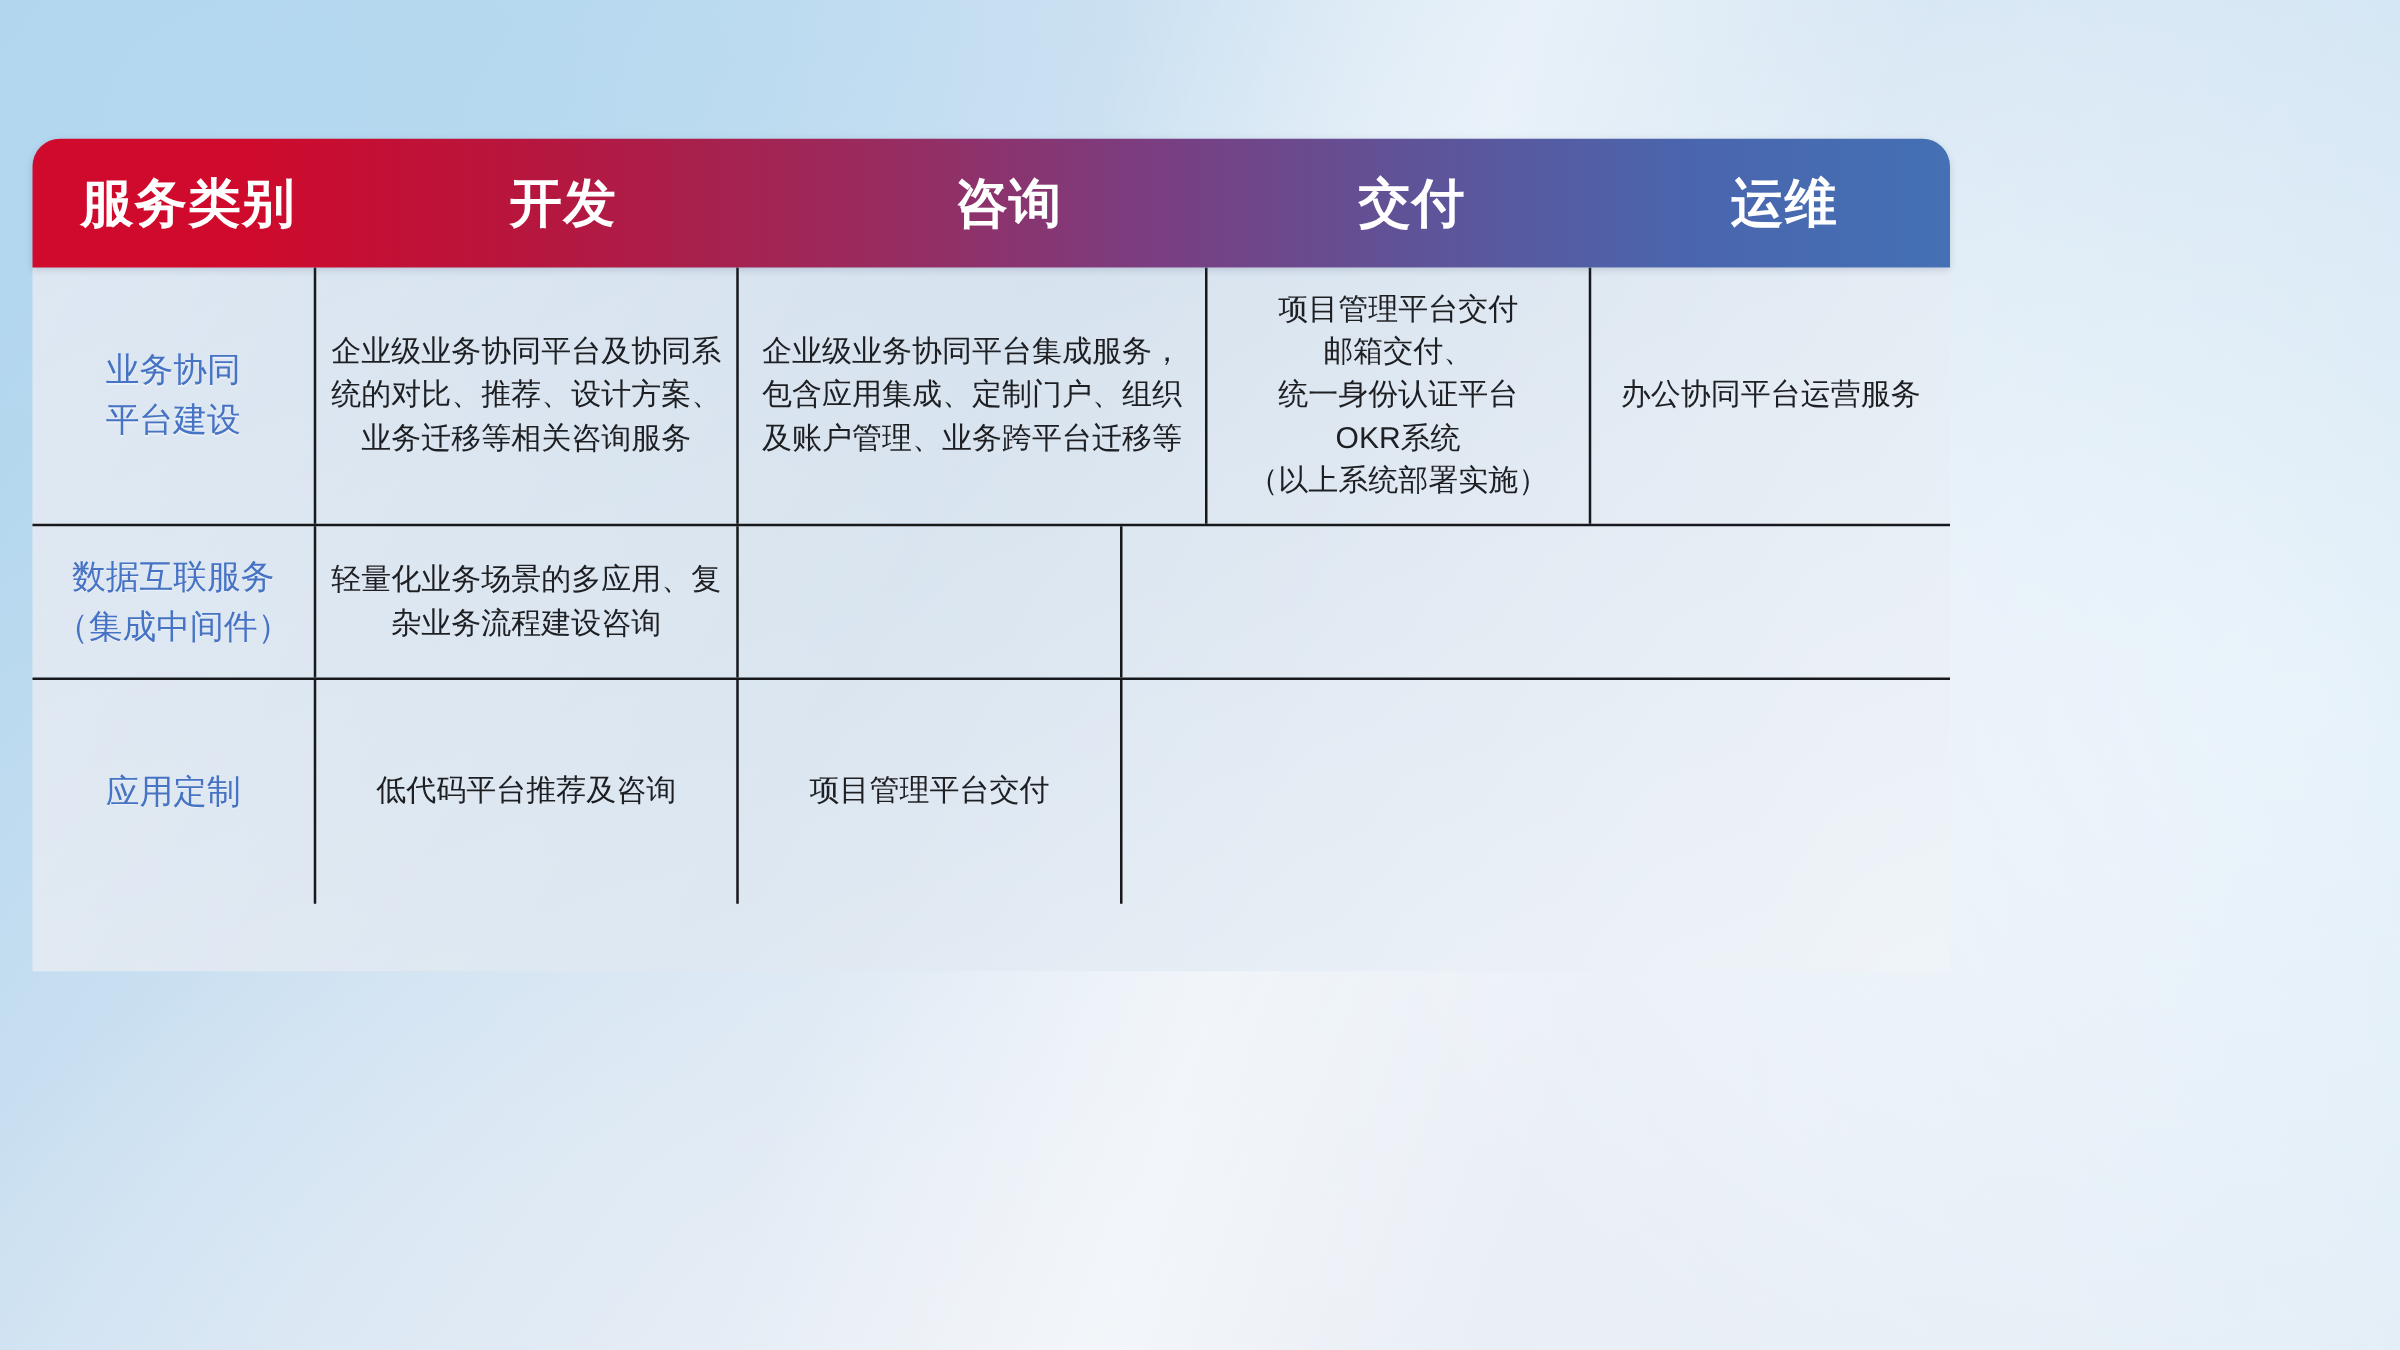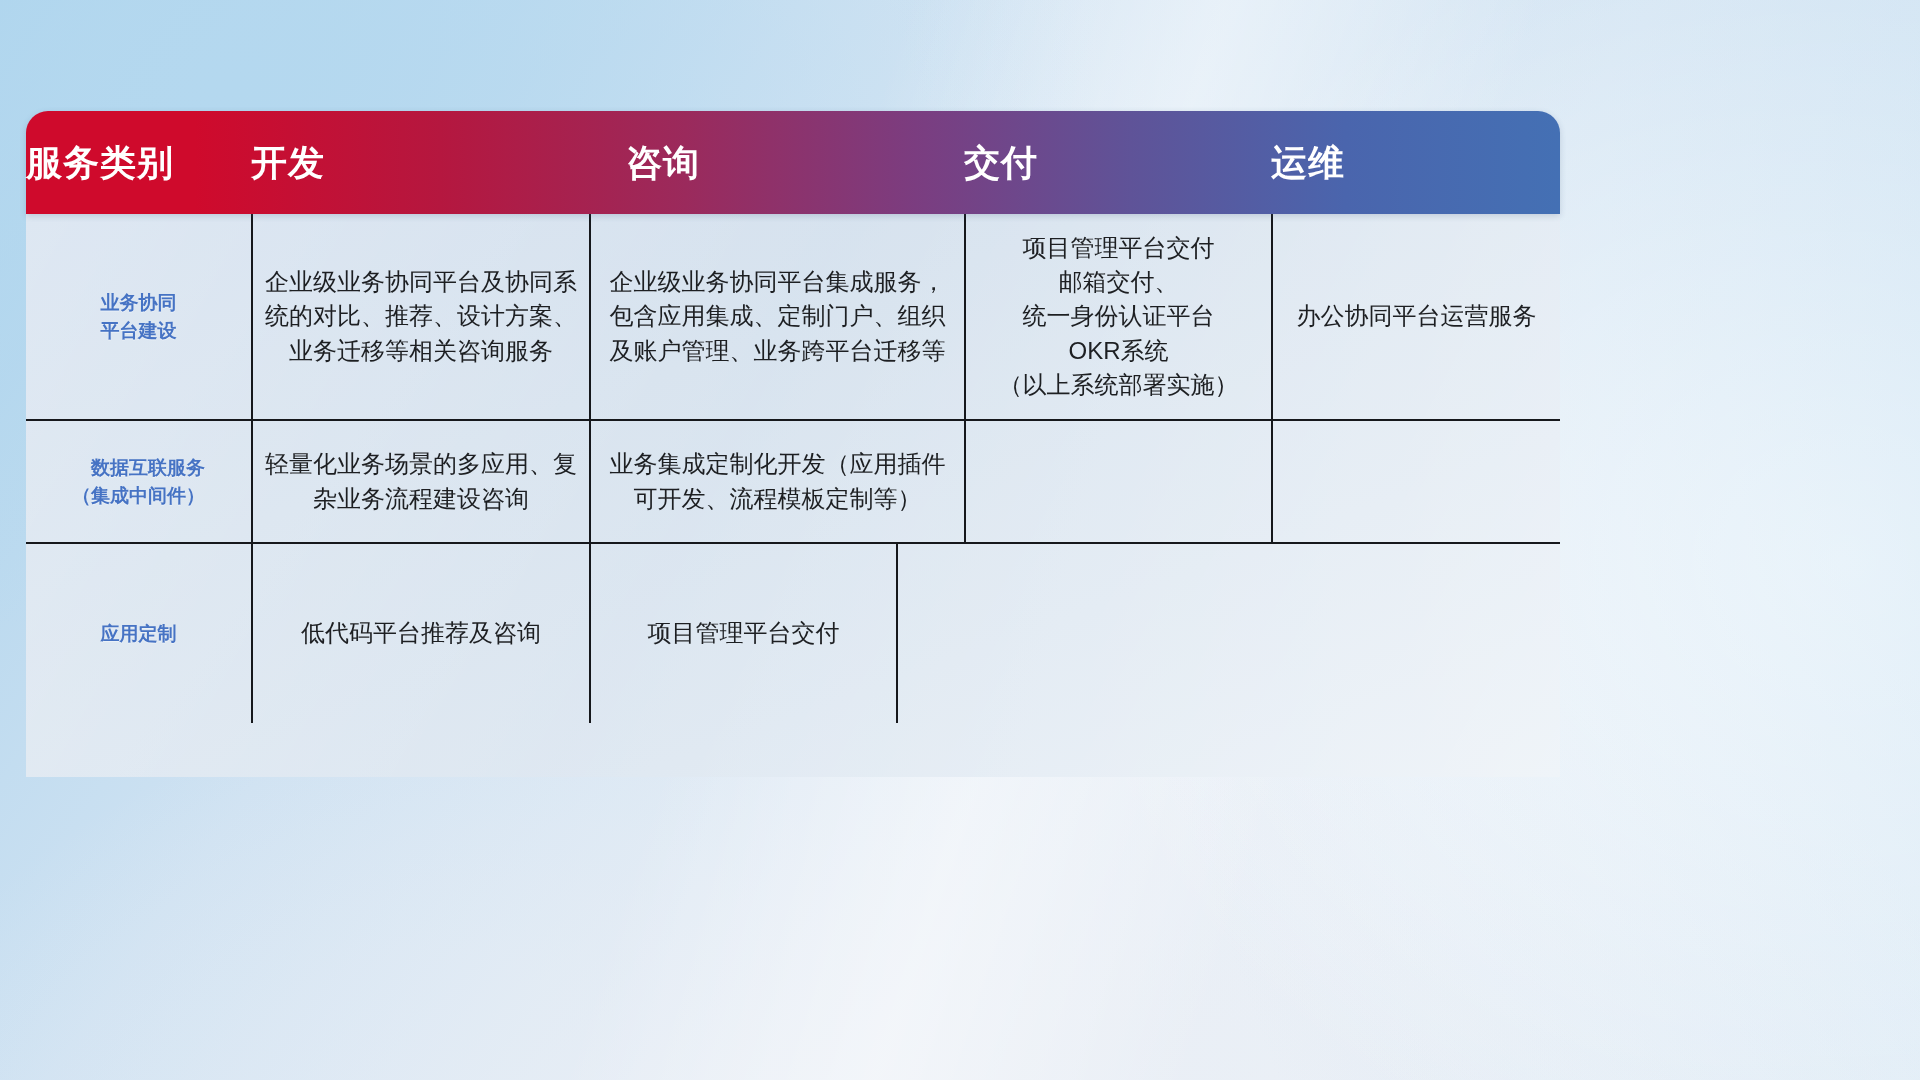--- a/index.html
+++ b/index.html
@@ -47,26 +47,27 @@
         #4a65ad 86%,
         #4470b4 100%);
     display: flex;
     align-items: center;
     box-shadow: 0 2px 6px rgba(60,80,120,0.20);
     position: relative;
     z-index: 2;
   }
   .th {
     color: #ffffff;
-    font-size: 36px;
+    font-size: 42px;
     font-weight: bold;
-    text-align: left;
+    text-align: center;
     letter-spacing: 1px;
     line-height: 1;
     user-select: none;
+    padding-left: 24px;
   }
 
   
   .tbody {
     position: relative;
     height: 563px;
     background:
       linear-gradient(118deg, rgba(255,255,255,0.30) 0%, rgba(255,255,255,0.05) 45%, rgba(255,255,255,0.42) 100%),
       linear-gradient(160deg, #cfdded 0%, #d6e2ee 35%, #dde7f1 70%, #e4ecf4 100%);
   }
@@ -91,26 +92,25 @@
   .cell.sep { border-left: 2px solid #16181c; }
 
   .c1 { width: 225px; }
   .c2 { width: 338px; }
   .c3 { width: 375px; }
   .c4 { width: 307px; }
   .c5 { width: 289px; }
 
   .rowlabel {
     color: #4673c4;
-    font-size: 19px;
-    font-weight: bold;
+    font-size: 27px;
+    font-weight: normal;
     line-height: 1.45;
     white-space: pre-line;
     text-shadow: 0 1px 0 rgba(255,255,255,0.4);
-    text-align: right;
   }
   .celltext {
     color: #1d1f22;
     font-size: 24px;
     line-height: 1.42;
     white-space: pre-line;
   }
 </style>
 </head>
 <body>
@@ -158,24 +158,20 @@
 
     <div class="row row-2">
       <div class="cell c1">
         <span class="rowlabel">数据互联服务
 （集成中间件）</span>
       </div>
       <div class="cell c2 sep">
         <span class="celltext">轻量化业务场景的多应用、复
 杂业务流程建设咨询</span>
       </div>
-      <div class="cell c3 sep">
-        <span class="celltext">业务集成定制化开发（应用插件
-可开发、流程模板定制等）</span>
-      </div>
       <div class="cell c4 sep">
         <span class="celltext"></span>
       </div>
       <div class="cell c5 sep">
         <span class="celltext"></span>
       </div>
     </div>
 
     <div class="row row-3">
       <div class="cell c1">

